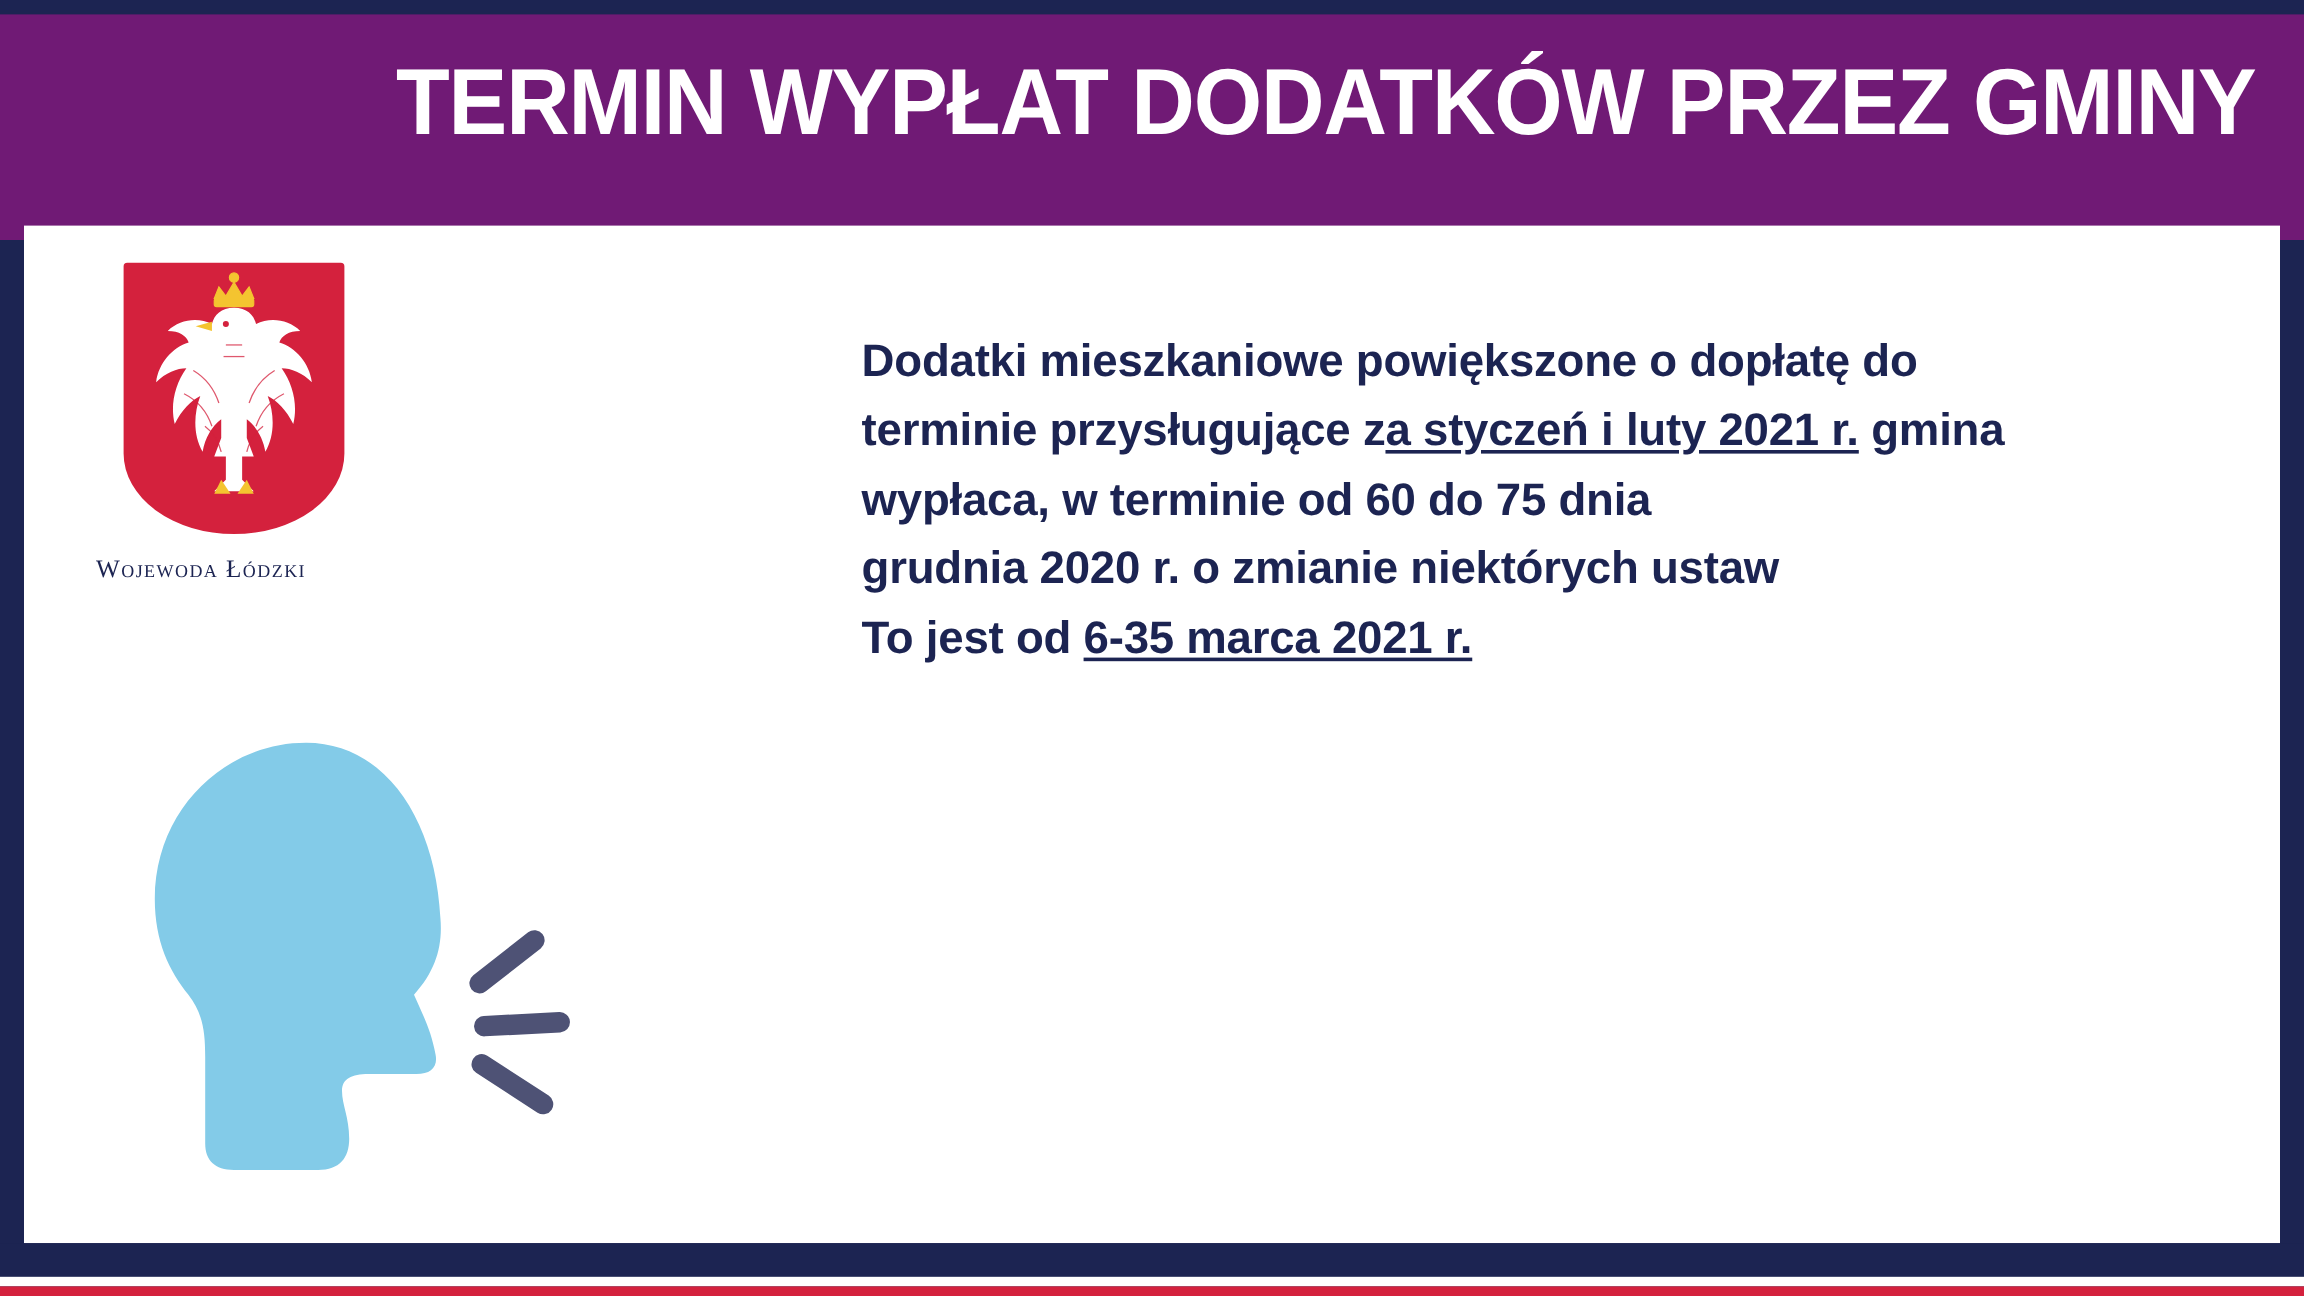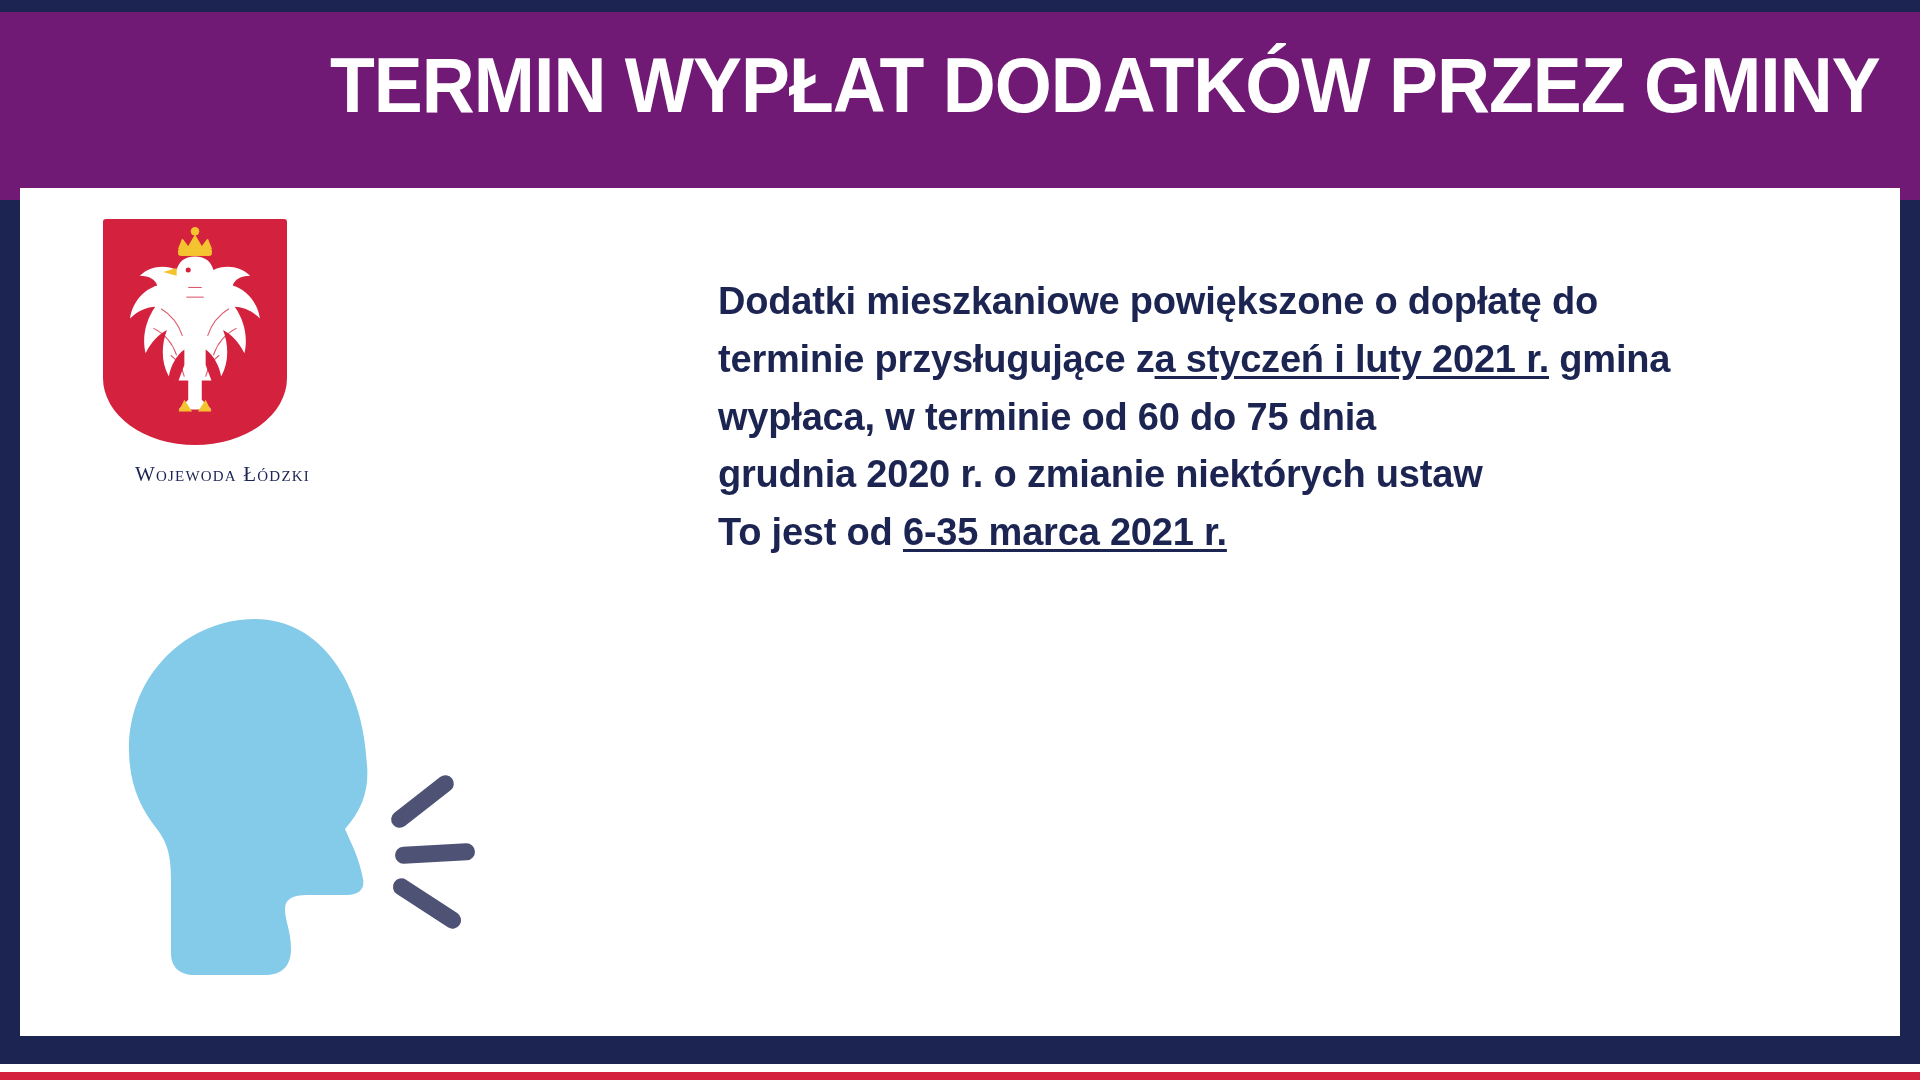--- a/index.html
+++ b/index.html
@@ -76,21 +76,21 @@
     border: 3px solid #ffffff;
     border-radius: 6px 6px 95px 95px / 6px 6px 70px 70px;
     box-sizing: border-box;
     overflow: hidden;
   }
   .crest-caption {
     position: absolute;
     left: 0;
     top: 246px;
     width: 230px;
-    text-align: right;
+    text-align: left;
     color: #1c2452;
     font-family: "Liberation Serif", serif;
     font-size: 21px;
     letter-spacing: 1.2px;
     font-variant: small-caps;
   }
 
   
   .head-illu {
     position: absolute;

